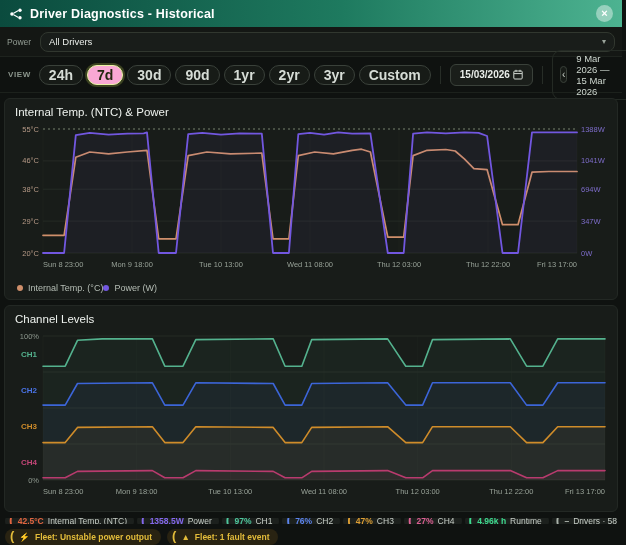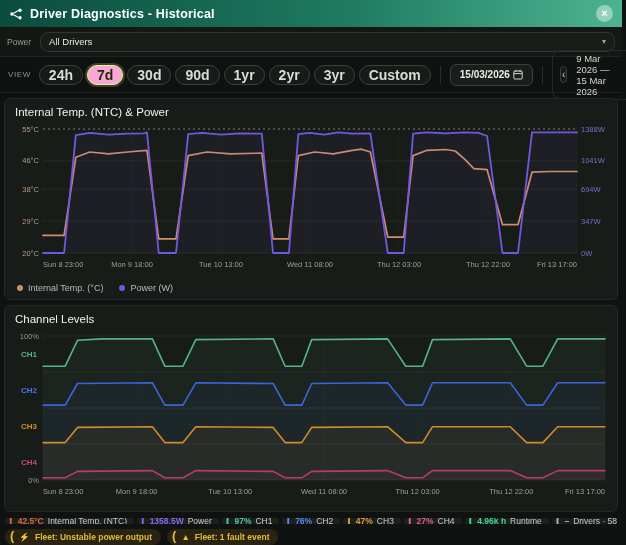--- a/index.html
+++ b/index.html
@@ -39,21 +39,21 @@
     border-radius:8px; display:flex; align-items:center; padding:0 8px;
     font-size:9.5px; color:#e8ece8; cursor:pointer;
   }
   .select .chev { margin-left:auto; color:#9aa49b; font-size:8px; }
 
   
   .view-row {
     height:36px; flex:0 0 36px; display:flex; align-items:center;
     gap:5px; padding:0 8px; border-bottom:1px solid #1c211c;
   }
-  .view-label { font-size:8px; color:#8b958c; letter-spacing:.6px; margin-right:3px; }
+  .view-label { font-size:8px; color:#8b958c; letter-spacing:.6px; margin-right:3px;font-weight:bold; }
   .view-buttons { display:flex; gap:4px; align-items:center; }
   .vbtn {
     height:20px; padding:0 9px; border-radius:10px; background:#171b17;
     border:1px solid #3a413a; color:#d6dcd6; font-size:14px; font-weight:bold;
     cursor:pointer;
   }
   .vbtn.sel {
     background:#f9a8d4; border:1px solid #e9f2a6; color:#23270f;
     box-shadow:0 0 0 2px rgba(173,189,75,.28);
   }
@@ -75,21 +75,21 @@
   .navbtn.plain { border:none; background:transparent; color:#8e988f; }
   .range-text { font-size:9.5px; color:#ced7cf; }
 
   
   .panel {
     margin:5px 4px 0 4px; background:#181c19; border:1px solid #232824;
     border-radius:6px; padding:6px 8px 3px 8px;
   }
   .panel h2 { font-size:11.5px; font-weight:normal; color:#eef2ee; margin:1px 0 3px 2px; }
   svg text { font-family:"Liberation Sans", sans-serif; }
-  .legend { display:flex; gap:16px; align-items:center; margin:0 0 3px 4px; }
+  .legend { display:flex; align-items:center; margin:0 0 3px 4px; }
   .legend .litem { display:flex; align-items:center; gap:5px; font-size:9px; color:#b4bcb4; }
   .ldot { width:6px; height:6px; border-radius:50%; display:inline-block; }
 
   
   .status-row {
     display:flex; gap:3px; align-items:center; margin:6px 5px 0 5px;
     white-space:nowrap; overflow:hidden;
   }
   .chip {
     display:flex; align-items:center; gap:4px; background:#1c201d;

